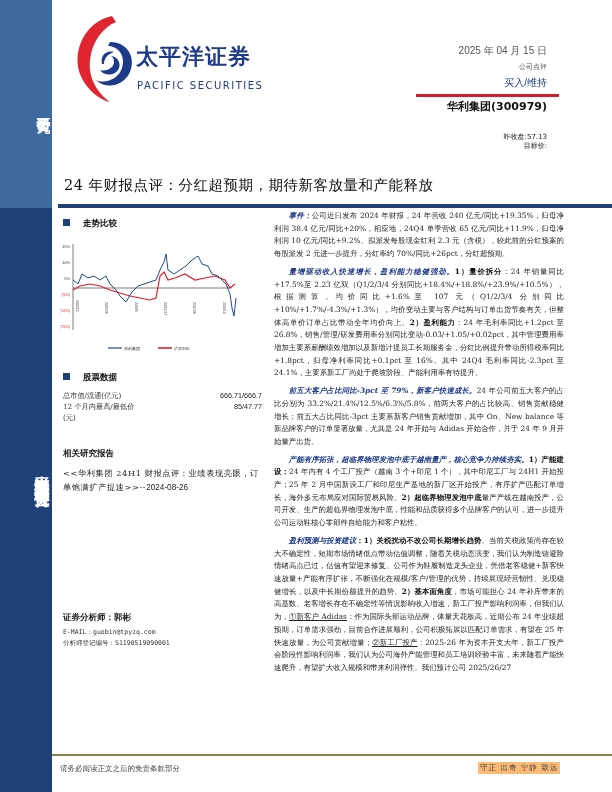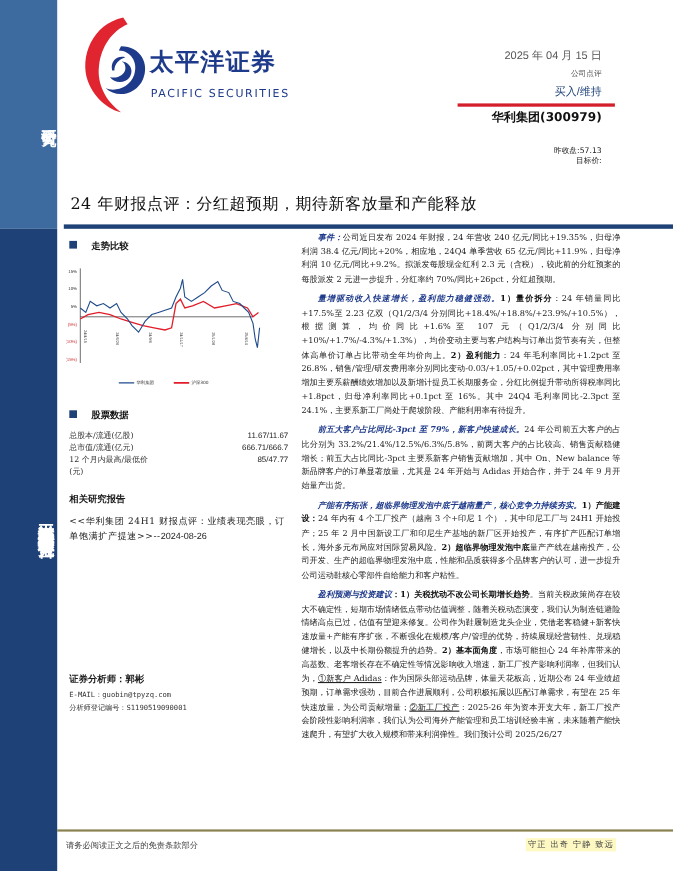--- a/index.html
+++ b/index.html
@@ -46,21 +46,21 @@
   .analyst-info { position: absolute; left: 63px; top: 627px; font-size: 6.5px; line-height: 11px; color: #333; font-family: "DejaVu Sans Mono", monospace; }
 
   .body { position: absolute; left: 274px; top: 210px; width: 290px; font-size: 7.4px; line-height: 12.7px; color: #222; text-align: justify; }
   .body p { margin-bottom: 5px; text-indent: 2em; }
   .body .hl { color: #1e3a8a; font-weight: bold; font-style: italic; margin-top: 11px; }
   .body .b { font-weight: bold; color: #111; }
   .body .u { text-decoration: underline; }
 
   .footer-rule { position: absolute; left: 52px; top: 754px; width: 560px; height: 2px; background: #8a8150; }
   .footer-left { position: absolute; left: 60px; top: 764px; font-size: 7.5px; color: #444; }
-  .footer-right { position: absolute; left: 478px; top: 762px; font-size: 7.5px; color: #444; background: #fef9c3; padding: 1px 2px; letter-spacing: 1px; }
+  .footer-right { position: absolute; left: 478px; top: 762px; font-size: 7.5px; color: #444; background: #fdba74; padding: 1px 2px; letter-spacing: 1px; }
 </style>
 </head>
 <body>
 
 <div class="sidebar-top"></div>
 <div class="sidebar-bottom"></div>
 <div class="vtext top">公司研究</div>
 <div class="vtext bottom">太平洋证券股份有限公司证券研究报告</div>
 
 <div class="logo">
@@ -119,24 +119,20 @@
       <text x="114" y="109.5" font-size="4" fill="#333" font-family="DejaVu Sans, sans-serif">沪深300</text>
     </g>
   </svg>
 </div>
 
 <div class="sec-head" style="top:372px;">
   <span class="sq"></span><span>股票数据</span>
 </div>
 <div class="stock-table">
   <div class="stock-row">
-      <span class="lbl">总股本/流通(亿股)</span>
-      <span class="val">11.67/11.67</span>
-    </div>
-  <div class="stock-row">
       <span class="lbl">总市值/流通(亿元)</span>
       <span class="val">666.71/666.7</span>
     </div>
   <div class="stock-row">
       <span class="lbl">12 个月内最高/最低价</span>
       <span class="val">85/47.77</span>
     </div>
   <div class="stock-row">
       <span class="lbl">(元)</span>
       <span class="val"></span>

